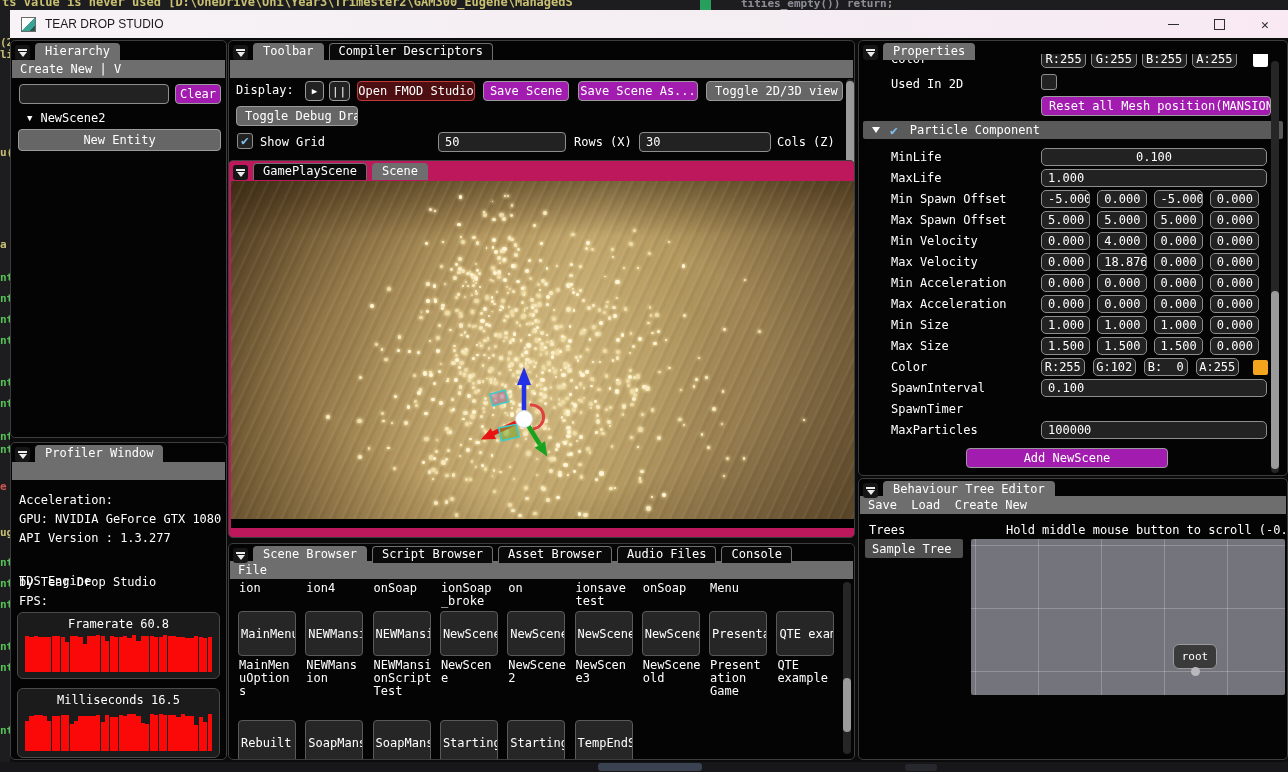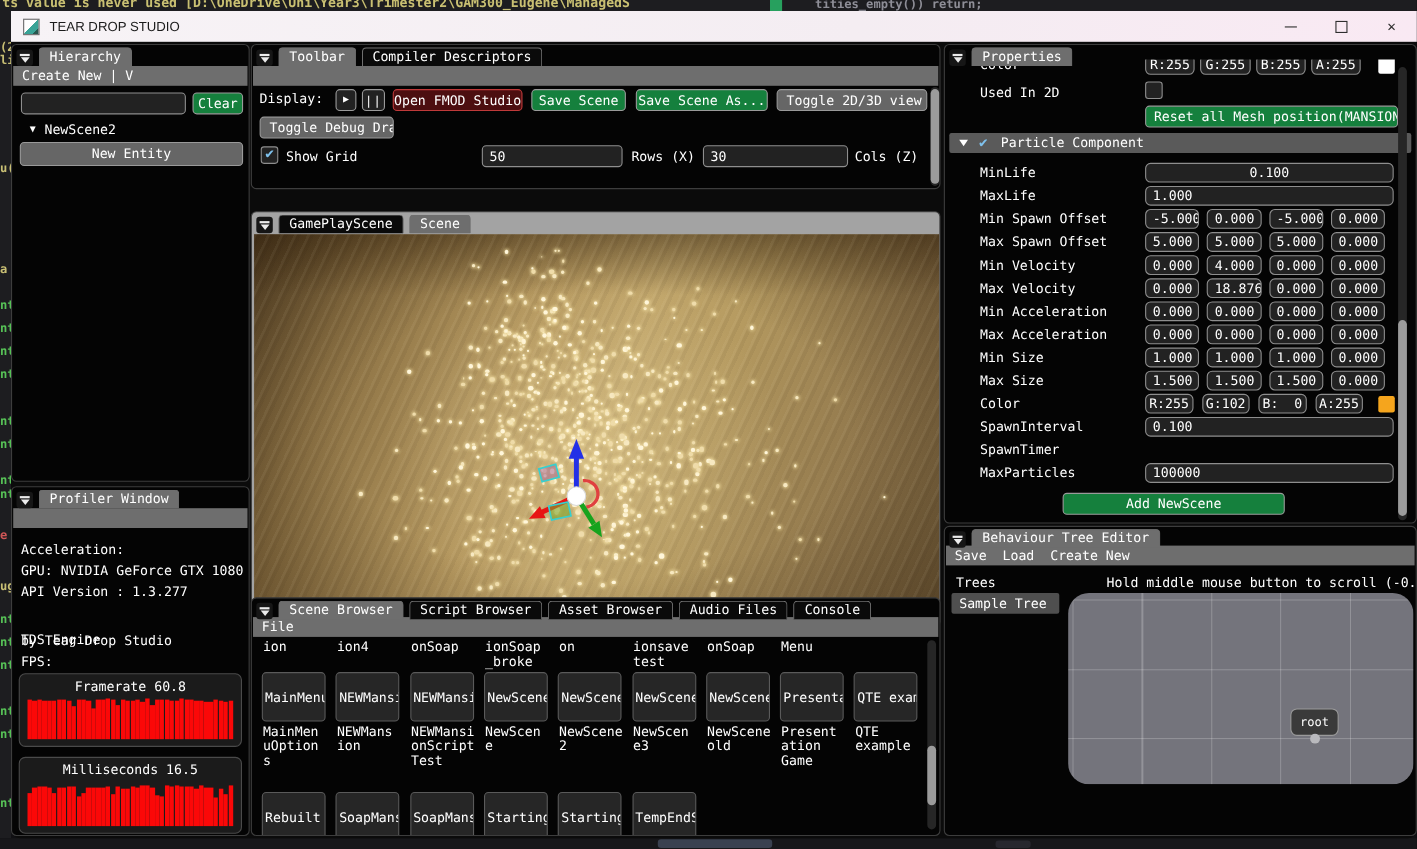--- a/index.html
+++ b/index.html
@@ -29,21 +29,21 @@
   .panel{position:absolute;background:#040404;border:1px solid #3d3d3d;border-radius:5px;box-sizing:border-box;overflow:hidden;}
   .tabrow{position:absolute;top:2px;left:4px;display:flex;gap:5px;align-items:flex-end;z-index:5;}
   .collapse{width:15px;height:15px;background:#161616;border-radius:3px;display:flex;flex-direction:column;align-items:center;justify-content:center;}
   .collapse .cbar{width:9px;height:2px;background:#ececec;margin-bottom:1px;}
   .collapse .ctri{width:0;height:0;border-left:4.5px solid transparent;border-right:4.5px solid transparent;border-top:5.5px solid #ececec;}
   .tab{height:17px;line-height:15px;padding:0 9px;font-size:12px;color:#fff;white-space:nowrap;
     border-radius:4px 4px 0 0;background:#0a0a0a;border:1px solid #6f6f6f;border-bottom:none;box-sizing:border-box;}
   .tab.active{background:#6e6e6e;border-color:#6e6e6e;}
   .menubar{position:absolute;left:1px;right:1px;top:19px;height:18px;background:#6e6e6e;color:#fff;
     font-size:12px;line-height:18px;padding-left:8px;box-sizing:border-box;white-space:nowrap;}
-  .btn{position:absolute;display:flex;align-items:center;justify-content:center;background:#15803d;border:1px solid #9a9a9a;
+  .btn{position:absolute;display:flex;align-items:center;justify-content:center;background:#a21caf;border:1px solid #9a9a9a;
     border-radius:4px;color:#fff;font-size:12px;height:20px;box-sizing:border-box;white-space:nowrap;overflow:hidden;}
   .btn.lit{background:#666;}
   .btn.red{background:#4c0e10;border-color:#c03a3a;}
   .inputbox{position:absolute;background:#222;border:1px solid #8e8e8e;border-radius:4px;color:#fff;font-size:12px;
     height:20px;line-height:18px;padding:0 6px;box-sizing:border-box;white-space:pre;overflow:hidden;}
   .checkbox{position:absolute;width:16px;height:16px;background:#222;border:1px solid #8e8e8e;border-radius:3px;
     display:flex;align-items:center;justify-content:center;box-sizing:border-box;}
   .checkbox .mark{color:#7fc2ee;font-size:13px;font-weight:bold;line-height:1;margin-top:-2px;}
   .lbl{position:absolute;color:#fff;font-size:12px;white-space:pre;}
   .vtrack{position:absolute;width:8px;background:#262626;border-radius:4px;}
@@ -72,21 +72,21 @@
   #tb-saveas{left:349px;top:40px;width:120px;}
   #tb-toggleview{left:477px;top:40px;width:137px;justify-content:flex-start;padding-left:8px;}
   #tb-toggledebug{left:7px;top:65px;width:122px;justify-content:flex-start;padding-left:8px;}
   #tb-gridcheck{left:8px;top:92px;}
   #tb-showgrid{left:31px;top:94px;}
   #tb-rowsin{left:209px;top:91px;width:128px;}
   #tb-rowslbl{left:345px;top:94px;}
   #tb-colsin{left:410px;top:91px;width:132px;}
   #tb-colslbl{left:548px;top:94px;}
   
-  #p-view{left:218px;top:150px;width:627px;height:378px;background:#a3a3a3;margin-top:32px;}
+  #p-view{left:218px;top:150px;width:627px;height:378px;background:#be185d;}
   #scene{position:absolute;left:2px;top:20px;width:623px;height:347px;overflow:hidden;
     background:
       radial-gradient(ellipse 260px 220px at 48% 56%, rgba(240,222,170,0.32), rgba(240,222,170,0) 70%),
       repeating-linear-gradient(115deg, rgba(255,246,220,0.05) 0 2px, rgba(20,10,0,0.05) 3px 6px, rgba(255,255,255,0) 6px 11px),
       linear-gradient(180deg, rgba(45,28,8,0.38), rgba(0,0,0,0) 16%),
       radial-gradient(ellipse at 50% 52%, rgba(0,0,0,0) 52%, rgba(38,22,6,0.38) 100%),
       linear-gradient(108deg,#5e4a2c 0%,#8a7043 14%,#b5985f 38%,#c2a76c 52%,#b59a60 64%,#8d744a 85%,#6f5a38 100%);}
   #scene .blackband{position:absolute;left:0;bottom:0;width:100%;height:9px;background:#000;}
   .pt{position:absolute;border-radius:50%;}
   #gizmo{position:absolute;left:233px;top:178px;}
@@ -117,21 +117,21 @@
   .prow .plabel{position:absolute;left:32px;top:3px;color:#fff;font-size:12px;white-space:pre;}
   .prow .pfields{position:absolute;left:182px;top:1px;display:flex;gap:7px;}
   .nbox{background:#222;border:1px solid #8e8e8e;border-radius:5px;color:#fff;font-size:12px;height:18px;
     line-height:16px;padding:0 6px;box-sizing:border-box;white-space:pre;overflow:hidden;}
   #add-comp{left:107px;top:407px;width:202px;}
   
   #p-bt{left:848px;top:468px;width:430px;height:282px;}
   #bt-trees{left:10px;top:44px;}
   #bt-hint{left:147px;top:44px;right:0;overflow:hidden;}
   #bt-sample{left:6px;top:60px;width:98px;height:19px;background:#4f4f4f;border:none;border-radius:2px;justify-content:flex-start;padding-left:7px;}
-  #bt-canvas{position:absolute;left:112px;top:60px;width:314px;height:174px;background:#74747c;border-radius:19px;
+  #bt-canvas{position:absolute;left:112px;top:60px;width:314px;height:156px;background:#74747c;border-radius:2px;
     background-image:
       repeating-linear-gradient(to right, rgba(255,255,255,0.22) 0 1px, rgba(0,0,0,0) 1px 63px),
       repeating-linear-gradient(to bottom, rgba(255,255,255,0.22) 0 1px, rgba(0,0,0,0) 1px 63px);
     background-position:4px 0,0 6px;}
   #bt-root{position:absolute;left:202px;top:105px;width:44px;height:25px;background:#3a3a3a;border:1px solid #9a9a9a;
     border-radius:6px;color:#fff;font-size:11px;display:flex;align-items:center;justify-content:center;box-sizing:border-box;}
   #bt-rootdot{position:absolute;left:220px;top:128px;width:9px;height:9px;border-radius:50%;background:#b9b9bd;}
 </style>
 </head>
 <body>

